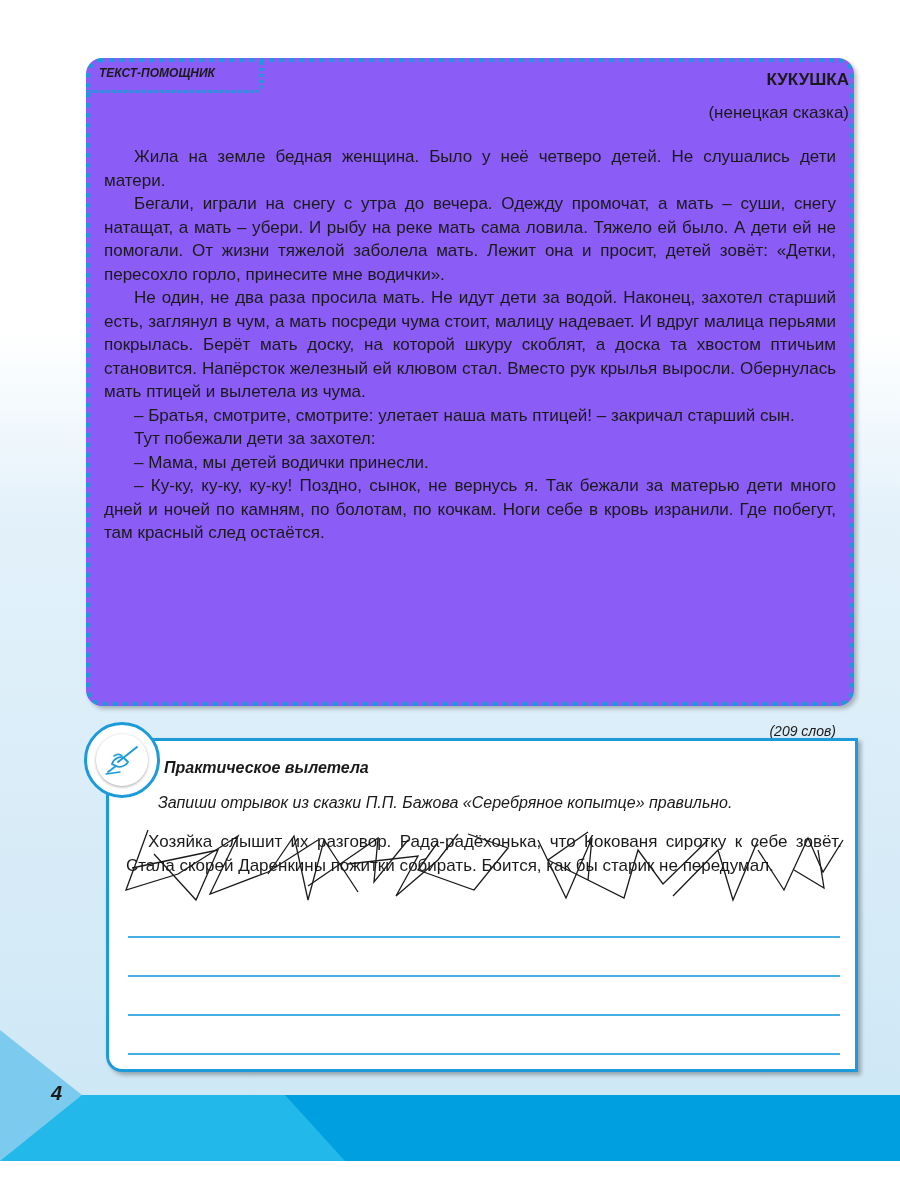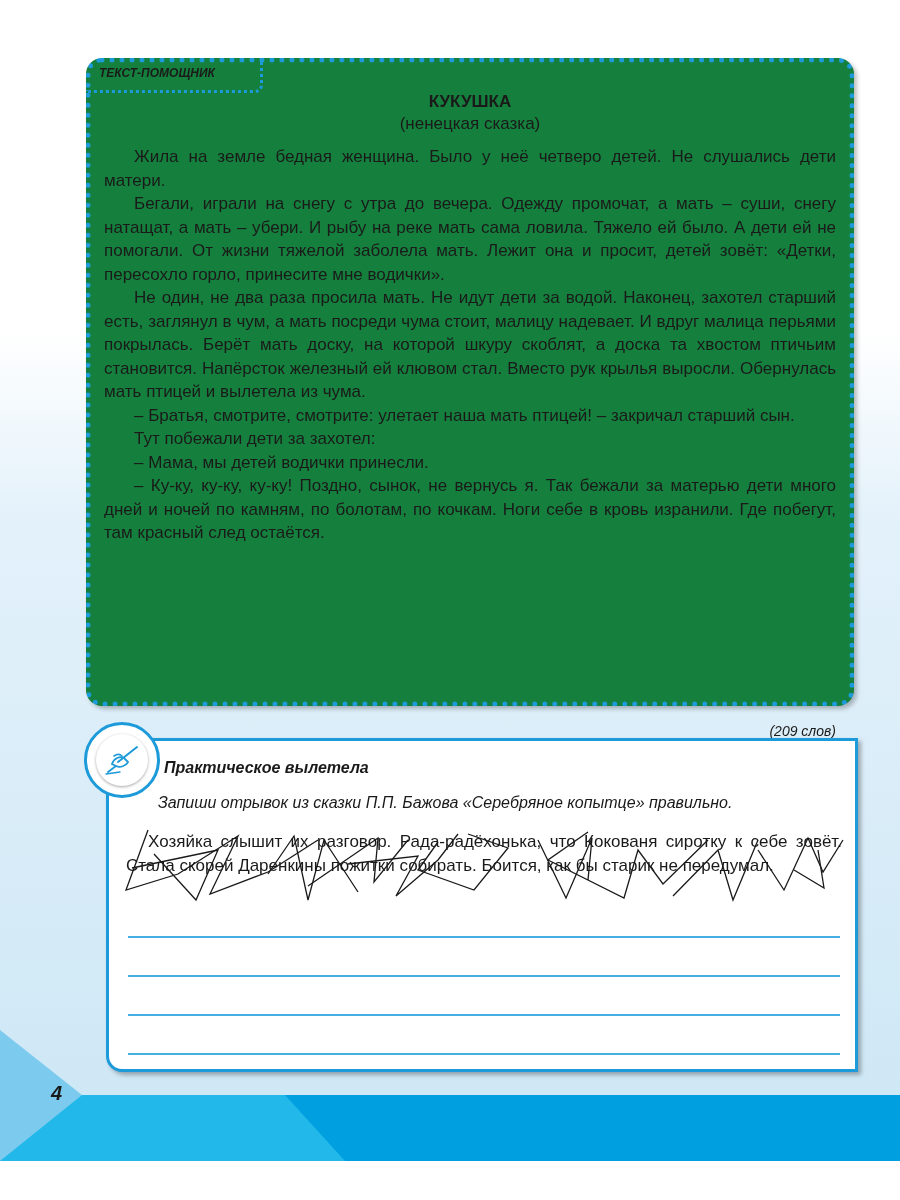--- a/index.html
+++ b/index.html
@@ -28,36 +28,36 @@
   }
   .page-num {
     position: absolute; left: 51px; top: 1082px;
     font: italic bold 20px "Liberation Sans", sans-serif; color: #1a1a1a;
   }
 
   
   .read-box {
     position: absolute; left: 86px; top: 58px; width: 768px; height: 648px;
     border: 5px dotted #1c9ad9; border-radius: 16px;
-    background: #15803d; box-sizing: border-box;
+    background: #8b5cf6; box-sizing: border-box;
     box-shadow: 3px 3px 4px rgba(0,0,0,0.25);
   }
   .helper-tab {
     position: absolute; left: -5px; top: -5px; width: 177px; height: 35px;
     border-right: 3px dotted #1c9ad9; border-bottom: 3px dotted #1c9ad9;
     border-bottom-right-radius: 8px; box-sizing: border-box;
     padding: 8px 0 0 13px;
     font: italic bold 12px "Liberation Sans", sans-serif; color: #1a1a1a;
   }
   .story-title {
-    position: absolute; left: 0; right: 0; top: 29px; text-align: center;
+    position: absolute; left: 0; right: 0; top: 7px; text-align: right;
     font: bold 17px "Liberation Sans", sans-serif; color: #1a1a1a;
   }
   .story-sub {
-    position: absolute; left: 0; right: 0; top: 51px; text-align: center;
+    position: absolute; left: 0; right: 0; top: 40px; text-align: right;
     font: 17px "Liberation Sans", sans-serif; color: #1a1a1a;
   }
   .story-text {
     position: absolute; left: 13px; right: 13px; top: 82px;
     font: 17px "Liberation Sans", sans-serif; color: #1a1a1a;
     line-height: 23.5px; text-align: justify;
   }
   .story-text p { margin: 0; text-indent: 30px; }
   .word-count {
     position: absolute; right: 13px; top: 620px;

